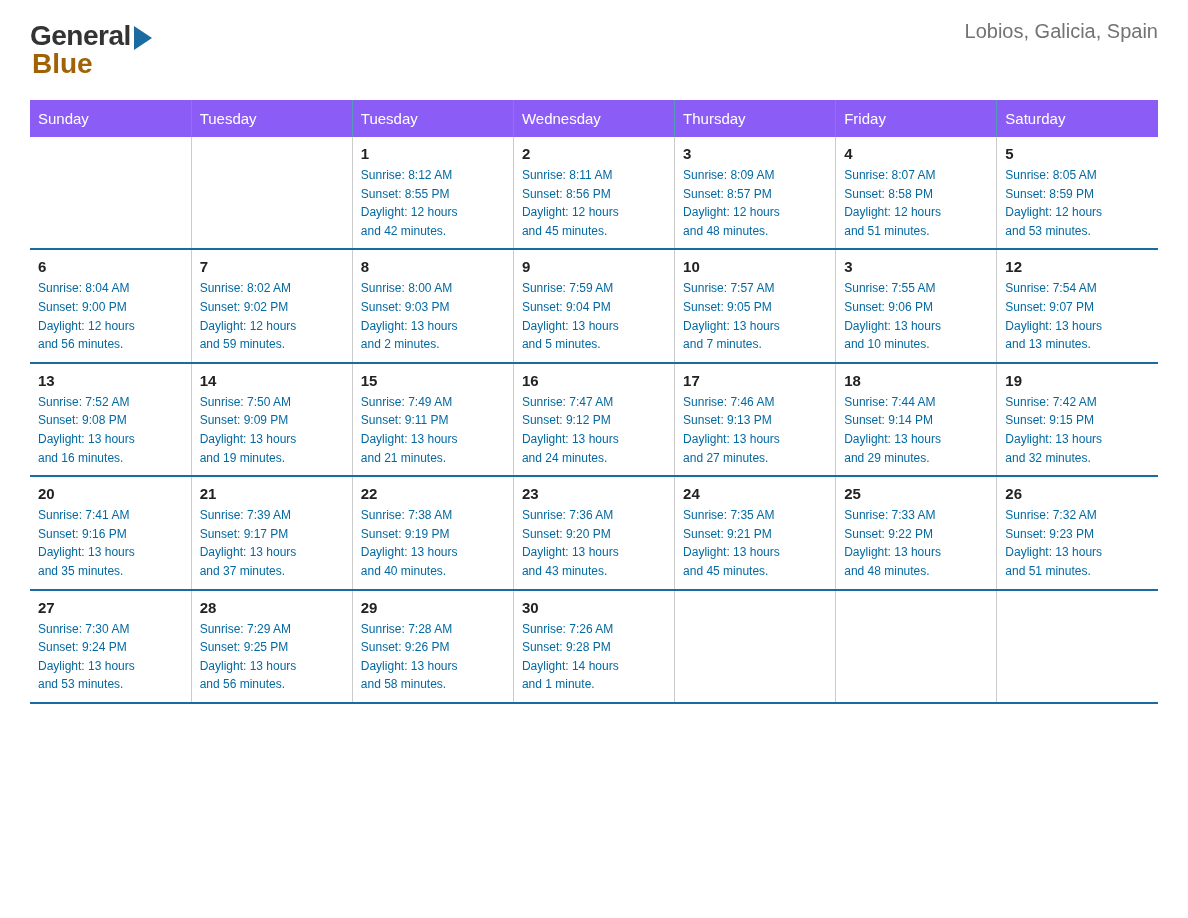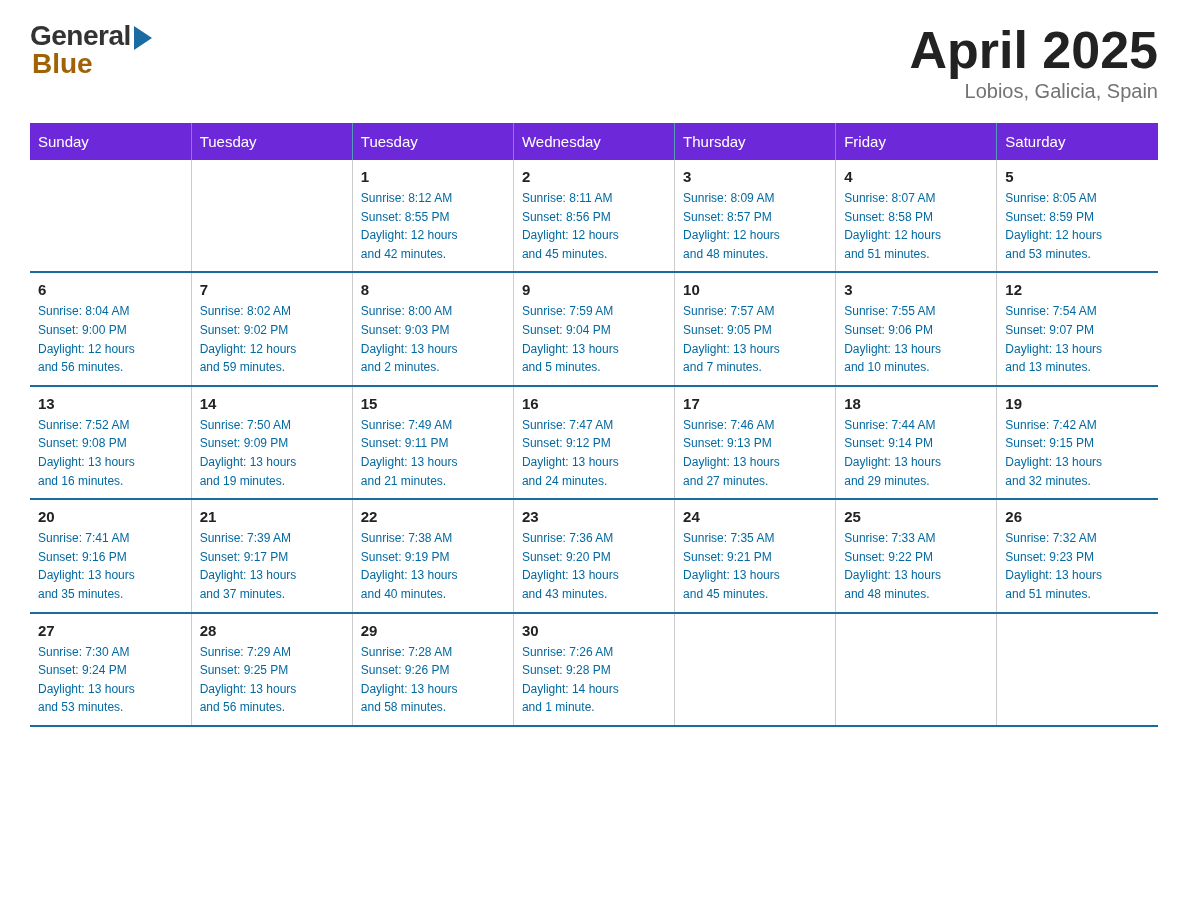--- a/index.html
+++ b/index.html
@@ -58,21 +58,21 @@
     .title-block h2 {
       font-size: 20px;
       font-weight: normal;
       color: #737373;
     }
     table {
       width: 100%;
       border-collapse: collapse;
     }
     thead tr {
-      background-color: #6d28d9;
+      background-color: #8b5cf6;
     }
     thead th {
       color: #fff;
       font-size: 15px;
       font-weight: normal;
       padding: 10px 8px;
       text-align: left;
       border-right: 1px solid #5599bb;
     }
     thead th:last-child {
@@ -114,21 +114,20 @@
 
 <div class="header">
   <div class="logo">
     <div class="logo-top">
       <span class="logo-general">General</span>
       <div class="logo-arrow"></div>
     </div>
     <span class="logo-blue">Blue</span>
   </div>
   <div class="title-block">
-    <h1>April 2025</h1>
     <h2>Lobios, Galicia, Spain</h2>
   </div>
 </div>
 
 <table>
   <thead>
     <tr>
     <th>Sunday</th>
         <th>Tuesday</th>
         <th>Tuesday</th>

